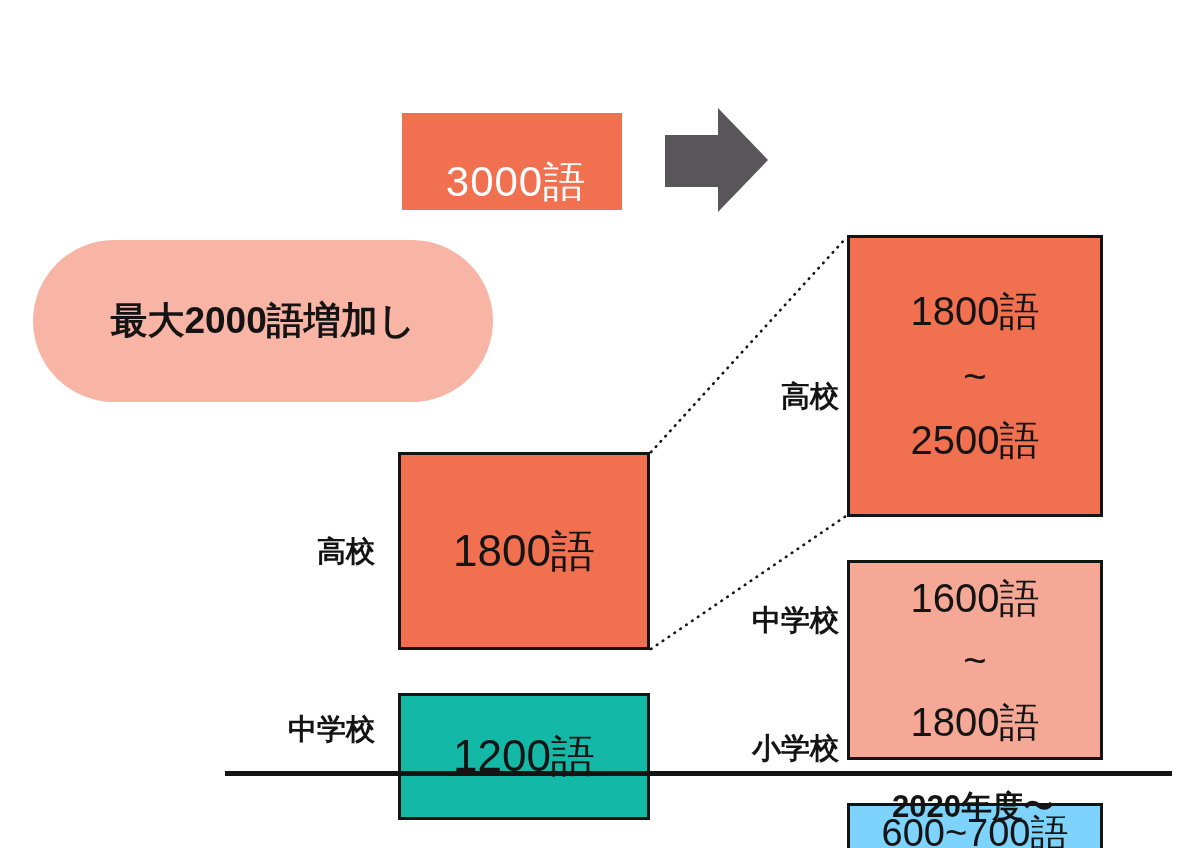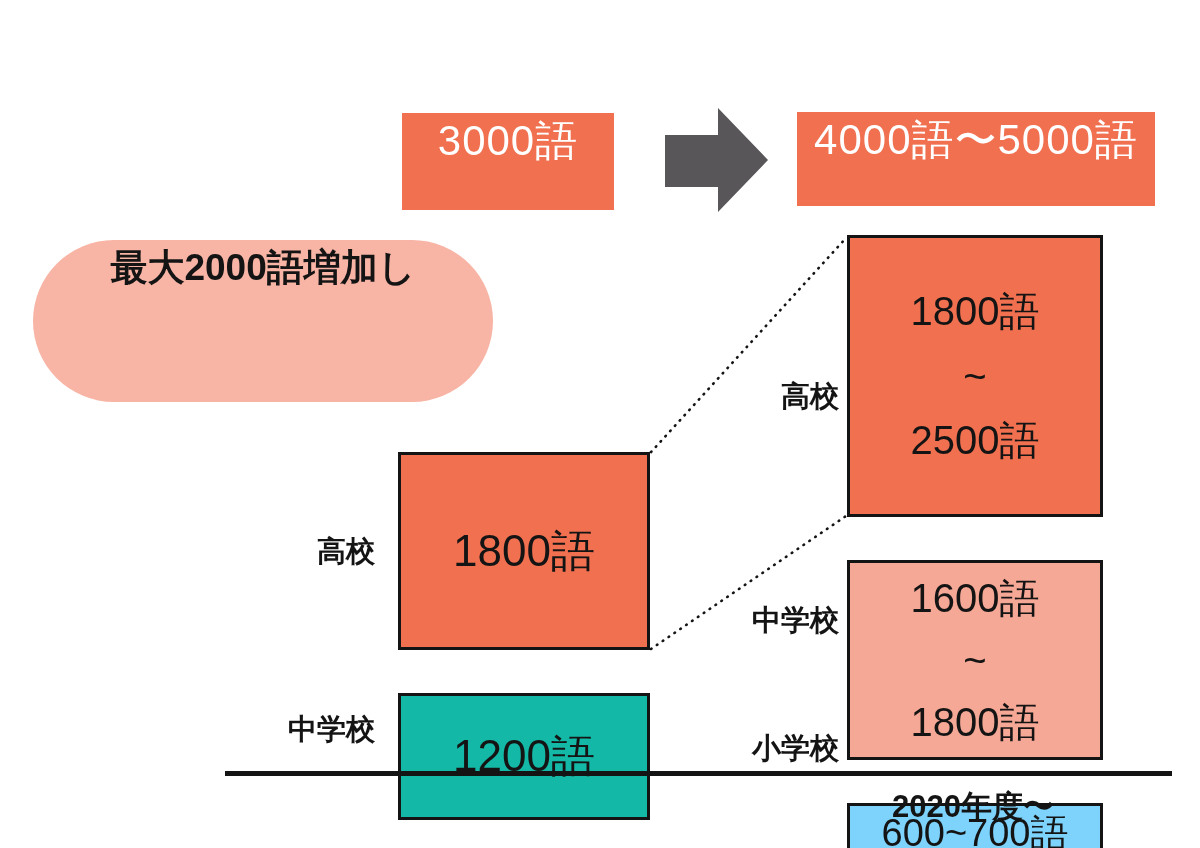--- a/index.html
+++ b/index.html
@@ -1,28 +1,28 @@
 <!DOCTYPE html>
 <html><head>
 <meta charset="utf-8">
 <style>
   html,body{margin:0;padding:0;background:#ffffff;}
   .canvas{
     position:relative;width:1200px;height:848px;background:#ffffff;
     font-family:"Liberation Sans","DejaVu Sans",sans-serif;color:#141414;overflow:hidden;
   }
   .top-box{
-    position:absolute;display:flex;align-items:flex-start;justify-content:center;
-    background:#F07050;color:#ffffff;font-size:42px;font-weight:500;letter-spacing:1px;
+    position:absolute;display:flex;align-items:flex-end;justify-content:center;
+    background:#F07050;color:#ffffff;font-size:42px;font-weight:500;letter-spacing:1px;padding-left:8px;
   }
   .top-box.before{left:402px;top:113px;width:212px;height:97px;}
   .top-box.after{left:797px;top:112px;width:358px;height:94px;}
   .callout{
     position:absolute;left:33px;top:240px;width:460px;height:162px;border-radius:82px;
-    background:#F8B4A4;display:flex;flex-direction:column;align-items:center;
+    background:#F8B4A4;display:flex;flex-direction:column;align-items:center;justify-content:center;
     font-size:37px;font-weight:600;line-height:1.5;color:#141414;text-align:center;
   }
   .overlay{position:absolute;left:0;top:0;width:1200px;height:848px;pointer-events:none;}
   .bar{position:absolute;display:flex;flex-direction:column;gap:46px;}
   .bar.left{left:398px;top:452px;width:252px;}
   .bar.right{left:847px;top:235px;width:256px;}
   .seg{
     box-sizing:border-box;border:3px solid #141414;display:flex;flex-direction:column;
     align-items:center;justify-content:center;text-align:center;font-weight:500;
   }
@@ -40,23 +40,20 @@
     position:absolute;top:786px;width:300px;text-align:center;font-size:31px;font-weight:600;color:#141414;
   }
 </style>
 </head>
 <body>
 
 <div class="canvas">
 
   <div class="top-box before">
     <span>3000語</span>
-  </div>
-  <div class="top-box after">
-    <span>4000語〜5000語</span>
   </div>
 
   <div class="callout">
     <div>最大2000語増加し</div>
   </div>
 
   <svg class="overlay" viewBox="0 0 1200 848">
     <polygon points="665,135 718,135 718,108 768,160 718,212 718,187 665,187" fill="#595659"></polygon>
     <line x1="651" y1="452" x2="846" y2="238" stroke="#141414" stroke-width="2.6" stroke-dasharray="0.6 6.5" stroke-linecap="round"></line>
     <line x1="651" y1="649" x2="846" y2="516" stroke="#141414" stroke-width="2.6" stroke-dasharray="0.6 6.5" stroke-linecap="round"></line>

